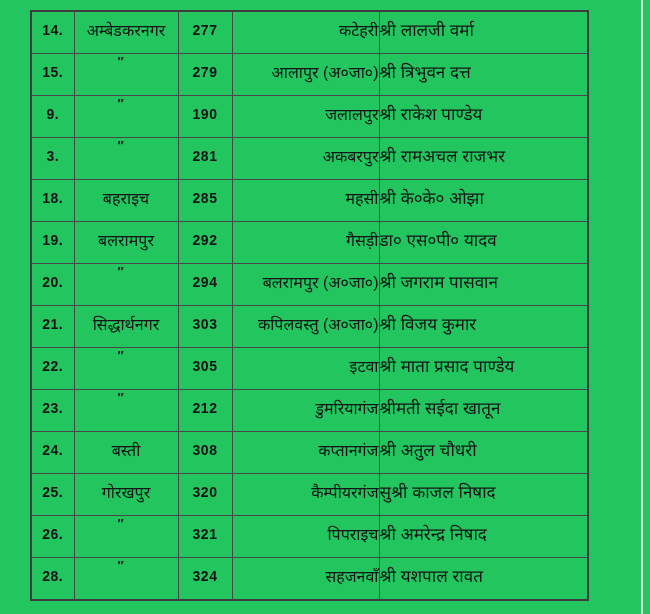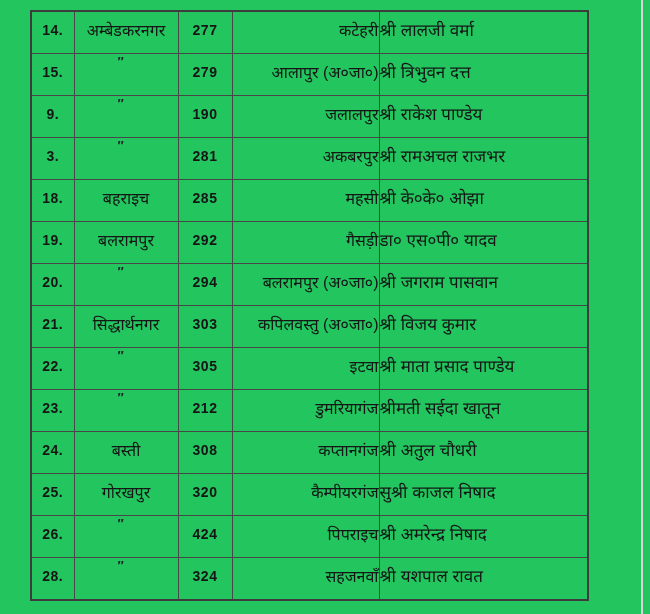--- a/index.html
+++ b/index.html
@@ -224,21 +224,21 @@
     <td class="c-number">320</td>
     <td class="c-constituency">कैम्पीयरगंज</td>
     <td class="c-name">सुश्री काजल निषाद</td>
   </tr>
 
   <tr>
     <td class="c-sno">26.</td>
     <td class="c-district ditto">
       <span class="cell-text">″</span>
     </td>
-    <td class="c-number">424</td>
+    <td class="c-number">321</td>
     <td class="c-constituency">पिपराइच</td>
     <td class="c-name">श्री अमरेन्द्र निषाद</td>
   </tr>
 
 
   <tr>
     <td class="c-sno">28.</td>
     <td class="c-district ditto">
       <span class="cell-text">″</span>
     </td>

